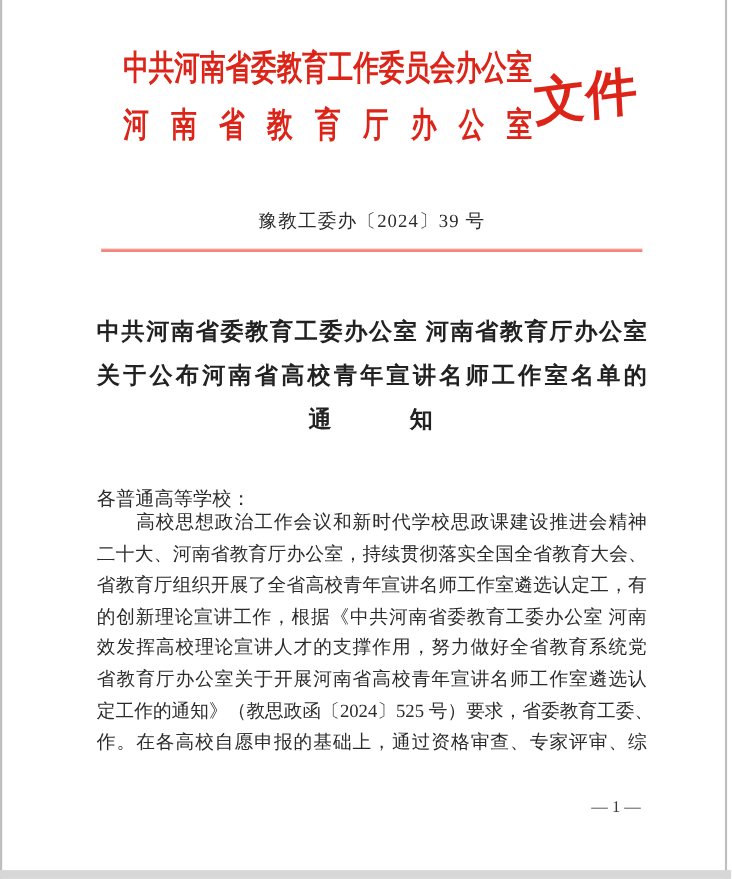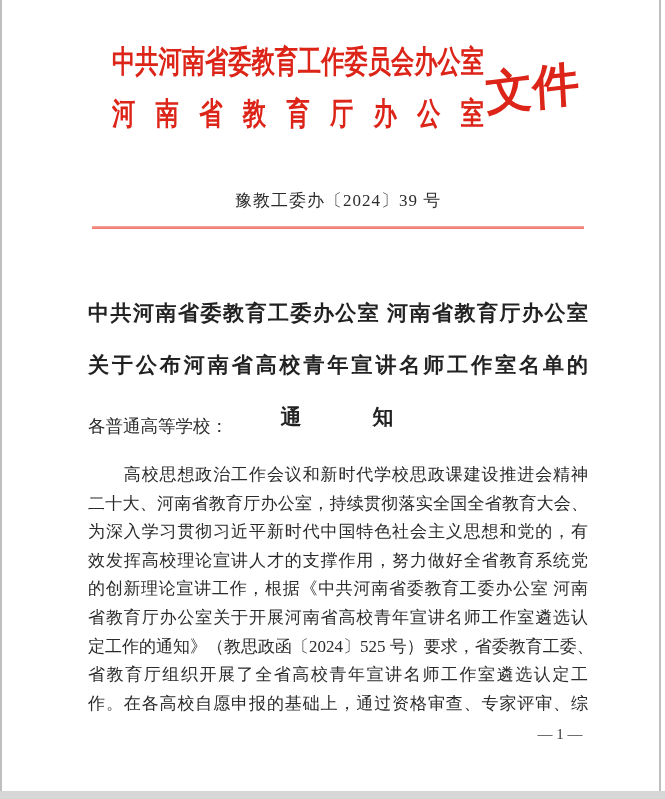--- a/index.html
+++ b/index.html
@@ -60,29 +60,29 @@
     background: linear-gradient(#f6a79f, var(--rule, #ee7166));
   }
 
   .title-block {
     position: absolute; left: 88px; top: 281px; width: 500px;
     font-weight: bold; font-size: 21px; line-height: 40px;
     color: #222222;
   }
   .title-line {
     white-space: nowrap;
-    text-align: justify; text-align-last: justify; margin-top: 12px;
+    text-align: justify; text-align-last: justify;
   }
   .title-line.centered {
     text-align: left; text-align-last: center;
     letter-spacing: 2px;
   }
 
   .salutation {
-    position: absolute; left: 88px; top: 414px;
+    position: absolute; left: 88px; top: 441px;
     font-size: 17.5px; color: #2b2b2b;
     white-space: nowrap;
   }
 
   .body-block {
     position: absolute; left: 88px; top: 461px; width: 500px;
     font-size: 17px; line-height: 28.6px; color: #2b2b2b;
   }
   .body-line {
     white-space: nowrap;
@@ -119,24 +119,23 @@
     <div class="title-line">中共河南省委教育工委办公室 河南省教育厅办公室</div>
     <div class="title-line">关于公布河南省高校青年宣讲名师工作室名单的</div>
     <div class="title-line centered">通　　　知</div>
   </div>
 
   <div class="salutation">各普通高等学校：</div>
 
   <div class="body-block">
       <div class="body-line">　　高校思想政治工作会议和新时代学校思政课建设推进会精神</div>
       <div class="body-line">二十大、河南省教育厅办公室，持续贯彻落实全国全省教育大会、</div>
-      <div class="body-line">为深入学习贯彻习近平新时代中国特色社会主义思想和党的，有</div>
+      <div class="body-line">省教育厅组织开展了全省高校青年宣讲名师工作室遴选认定工，有</div>
+      <div class="body-line">的创新理论宣讲工作，根据《中共河南省委教育工委办公室 河南</div>
       <div class="body-line">效发挥高校理论宣讲人才的支撑作用，努力做好全省教育系统党</div>
-      <div class="body-line">的创新理论宣讲工作，根据《中共河南省委教育工委办公室 河南</div>
       <div class="body-line">省教育厅办公室关于开展河南省高校青年宣讲名师工作室遴选认</div>
       <div class="body-line">定工作的通知》（教思政函〔2024〕525 号）要求，省委教育工委、</div>
-      <div class="body-line">省教育厅组织开展了全省高校青年宣讲名师工作室遴选认定工</div>
       <div class="body-line">作。在各高校自愿申报的基础上，通过资格审查、专家评审、综</div>
     </div>
 
   <div class="page-number">— 1 —</div>
 
 </div>
 
 </body></html>

